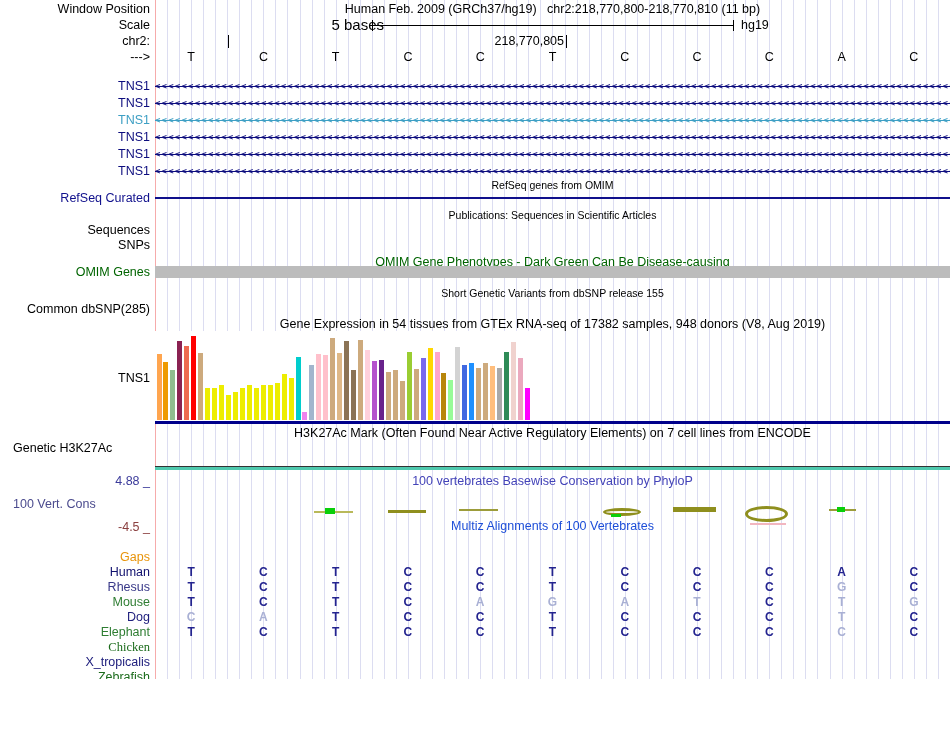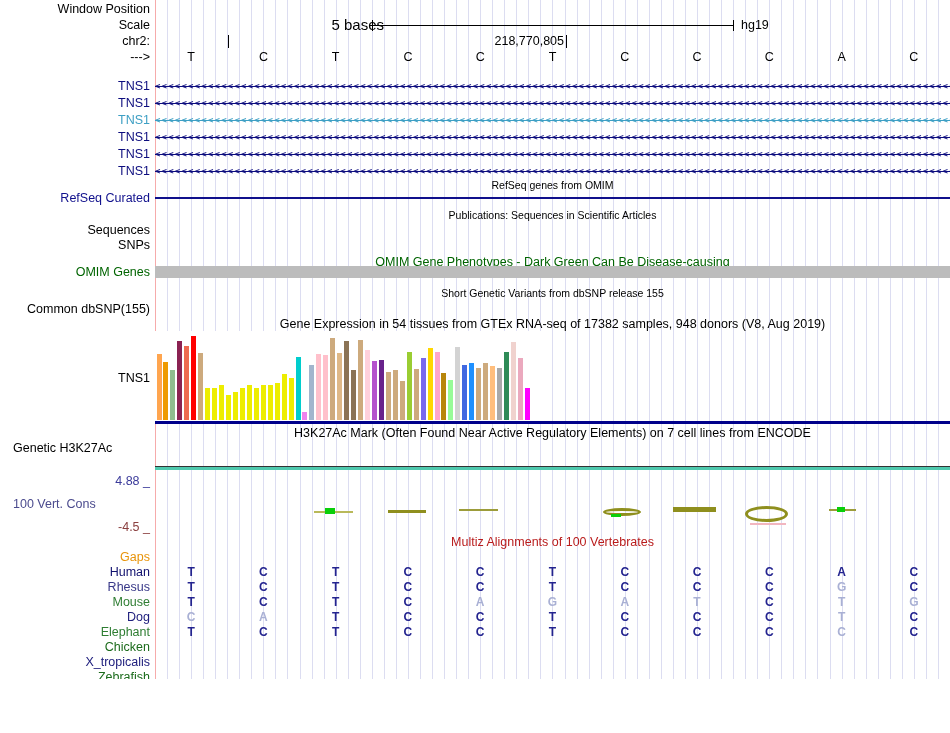--- a/index.html
+++ b/index.html
@@ -28,20 +28,21 @@
   .glyph.ellipse{background:transparent!important;border:3px solid;border-radius:50%;box-sizing:border-box}
 </style>
 </head>
 <body>
 
 <div class="browser" id="stage">
   <div class="grid"></div>
   <div class="guide"></div>
 
   <div class="rlabel" style="top:2px">Window Position</div>
+  <div class="title" style="top:2px">Human Feb. 2009 (GRCh37/hg19)   chr2:218,770,800-218,770,810 (11 bp)</div>
 
   <div class="rlabel" style="top:18px">Scale</div>
   <div style="position:absolute;right:566px;top:18px;font-size:15px;line-height:14px">5 bases</div>
   <div style="position:absolute;left:372px;top:25px;width:361px;height:1px;background:#000"></div>
   <div class="tick" style="left:372px;top:20px;height:11px"></div>
   <div class="tick" style="left:733px;top:20px;height:11px"></div>
   <div style="position:absolute;left:741px;top:18px;font-size:12.5px;line-height:14px">hg19</div>
 
   <div class="rlabel" style="top:34px">chr2:</div>
   <div class="tick" style="left:228px;top:35px;height:13px"></div>
@@ -71,21 +72,21 @@
 
   <div class="title sm" style="top:208px">Publications: Sequences in Scientific Articles</div>
   <div class="rlabel" style="top:223px">Sequences</div>
   <div class="rlabel" style="top:238px">SNPs</div>
 
   <div class="title" style="top:255px;color:#006400">OMIM Gene Phenotypes - Dark Green Can Be Disease-causing</div>
   <div class="rlabel" style="top:265px;color:#006400">OMIM Genes</div>
   <div class="hline" style="top:266px;height:12px;background:#BCBCBC"></div>
 
   <div class="title sm" style="top:286px">Short Genetic Variants from dbSNP release 155</div>
-  <div class="rlabel" style="top:302px">Common dbSNP(155)</div>
+  <div class="rlabel" style="top:302px">Common dbSNP(285)</div>
 
   <div class="title" style="top:317px">Gene Expression in 54 tissues from GTEx RNA-seq of 17382 samples, 948 donors (V8, Aug 2019)</div>
   <div class="gtex-box"></div>
   <div id="gtexBars">
       <div class="gtex-bar" style="left: 0.5px; height: 66px; background: rgb(255, 165, 79);"></div>
       <div class="gtex-bar" style="left: 7.45px; height: 58px; background: rgb(238, 154, 0);"></div>
       <div class="gtex-bar" style="left: 14.4px; height: 50px; background: rgb(143, 188, 143);"></div>
       <div class="gtex-bar" style="left: 21.35px; height: 79px; background: rgb(139, 34, 82);"></div>
       <div class="gtex-bar" style="left: 28.3px; height: 74px; background: rgb(238, 106, 80);"></div>
       <div class="gtex-bar" style="left: 35.25px; height: 84px; background: rgb(255, 0, 0);"></div>
@@ -138,38 +139,39 @@
       <div class="gtex-bar" style="left: 361.9px; height: 62px; background: rgb(235, 169, 190);"></div>
       <div class="gtex-bar" style="left: 368.85px; height: 32px; background: rgb(255, 0, 255);"></div>
     </div>
   <div class="rlabel" style="top:371px">TNS1</div>
   <div class="hline" style="top:421px;height:3px;background:#00008B"></div>
 
   <div class="title" style="top:426px">H3K27Ac Mark (Often Found Near Active Regulatory Elements) on 7 cell lines from ENCODE</div>
   <div class="llabel" style="top:441px">Genetic H3K27Ac</div>
   <div class="hline" style="top:466px;height:4px;background:#4FC9AE;border-top:1px solid #333;box-sizing:border-box"></div>
 
+  <div class="title" style="top:474px;color:#4343B8">100 vertebrates Basewise Conservation by PhyloP</div>
   <div class="rlabel" style="top:474px;color:#3A3A9A">4.88 _</div>
   <div class="llabel" style="top:497px;color:#4B4B8E">100 Vert. Cons</div>
   <div class="rlabel" style="top:520px;color:#8B4040">-4.5 _</div>
   <div id="consGlyphs">
       <div class="glyph" style="left: 314px; top: 511px; width: 39px; height: 2px; background: rgb(185, 185, 90); border-color: rgb(185, 185, 90);"></div>
       <div class="glyph" style="left: 325px; top: 508px; width: 10px; height: 6px; background: rgb(10, 207, 10); border-color: rgb(10, 207, 10);"></div>
       <div class="glyph" style="left: 388px; top: 510px; width: 38px; height: 3px; background: rgb(143, 143, 30); border-color: rgb(143, 143, 30);"></div>
       <div class="glyph" style="left: 459px; top: 509px; width: 39px; height: 2px; background: rgb(156, 156, 58); border-color: rgb(156, 156, 58);"></div>
       <div class="glyph ellipse" style="left: 603px; top: 508px; width: 38px; height: 8px; background: rgb(143, 143, 30); border-color: rgb(143, 143, 30);"></div>
       <div class="glyph" style="left: 611px; top: 514px; width: 10px; height: 3px; background: rgb(10, 207, 10); border-color: rgb(10, 207, 10);"></div>
       <div class="glyph" style="left: 673px; top: 507px; width: 43px; height: 5px; background: rgb(143, 143, 30); border-color: rgb(143, 143, 30);"></div>
       <div class="glyph ellipse" style="left: 745px; top: 506px; width: 43px; height: 16px; background: rgb(143, 143, 30); border-color: rgb(143, 143, 30);"></div>
       <div class="glyph" style="left: 750px; top: 523px; width: 36px; height: 2px; background: rgb(242, 182, 192); border-color: rgb(242, 182, 192);"></div>
       <div class="glyph" style="left: 829px; top: 509px; width: 27px; height: 2px; background: rgb(156, 156, 58); border-color: rgb(156, 156, 58);"></div>
       <div class="glyph" style="left: 837px; top: 507px; width: 8px; height: 5px; background: rgb(10, 207, 10); border-color: rgb(10, 207, 10);"></div>
     </div>
 
-  <div class="title" style="top:535px;color:#b91c1c">Multiz Alignments of 100 Vertebrates</div>
+  <div class="title" style="top:519px;color:#1d4ed8">Multiz Alignments of 100 Vertebrates</div>
   <div id="multizRows">
       <div class="rlabel" style="top: 550px; color: rgb(232, 148, 10);">Gaps</div>
       <div class="rlabel" style="top: 565px; color: rgb(16, 16, 110);">Human</div>
       <div class="mbase" style="left: 191.135px; top: 565px;">T</div>
       <div class="mbase" style="left: 263.405px; top: 565px;">C</div>
       <div class="mbase" style="left: 335.675px; top: 565px;">T</div>
       <div class="mbase" style="left: 407.945px; top: 565px;">C</div>
       <div class="mbase" style="left: 480.215px; top: 565px;">C</div>
       <div class="mbase" style="left: 552.485px; top: 565px;">T</div>
       <div class="mbase" style="left: 624.755px; top: 565px;">C</div>
@@ -218,21 +220,21 @@
       <div class="mbase" style="left: 263.405px; top: 625px;">C</div>
       <div class="mbase" style="left: 335.675px; top: 625px;">T</div>
       <div class="mbase" style="left: 407.945px; top: 625px;">C</div>
       <div class="mbase" style="left: 480.215px; top: 625px;">C</div>
       <div class="mbase" style="left: 552.485px; top: 625px;">T</div>
       <div class="mbase" style="left: 624.755px; top: 625px;">C</div>
       <div class="mbase" style="left: 697.025px; top: 625px;">C</div>
       <div class="mbase" style="left: 769.295px; top: 625px;">C</div>
       <div class="mbase dim" style="left: 841.565px; top: 625px;">C</div>
       <div class="mbase" style="left: 913.835px; top: 625px;">C</div>
-      <div class="rlabel" style="top: 640px; color: rgb(27, 107, 27);">Chicken</div>
+      <div class="rlabel" style="top: 640px; color: rgb(27, 107, 27); font-family: Liberation Serif, serif;">Chicken</div>
       <div class="rlabel" style="top: 655px; color: rgb(32, 32, 126);">X_tropicalis</div>
       <div class="rlabel" style="top: 670px; color: rgb(27, 107, 27);">Zebrafish</div>
     </div>
 
   <div class="rlabel" style="top:703px">RepeatMasker</div>
 <div class="gene-row" style="top: 80px; color: rgb(13, 13, 126);">
       <span class="gl"></span>
       <span class="ga">&lt;&lt;&lt;&lt;&lt;&lt;&lt;&lt;&lt;&lt;&lt;&lt;&lt;&lt;&lt;&lt;&lt;&lt;&lt;&lt;&lt;&lt;&lt;&lt;&lt;&lt;&lt;&lt;&lt;&lt;&lt;&lt;&lt;&lt;&lt;&lt;&lt;&lt;&lt;&lt;&lt;&lt;&lt;&lt;&lt;&lt;&lt;&lt;&lt;&lt;&lt;&lt;&lt;&lt;&lt;&lt;&lt;&lt;&lt;&lt;&lt;&lt;&lt;&lt;&lt;&lt;&lt;&lt;&lt;&lt;&lt;&lt;&lt;&lt;&lt;&lt;&lt;&lt;&lt;&lt;&lt;&lt;&lt;&lt;&lt;&lt;&lt;&lt;&lt;&lt;&lt;&lt;&lt;&lt;&lt;&lt;&lt;&lt;&lt;&lt;&lt;&lt;&lt;&lt;&lt;&lt;&lt;&lt;&lt;&lt;&lt;&lt;&lt;&lt;&lt;&lt;&lt;&lt;&lt;&lt;&lt;&lt;&lt;&lt;&lt;&lt;&lt;&lt;&lt;&lt;&lt;&lt;&lt;&lt;&lt;&lt;&lt;&lt;&lt;&lt;&lt;&lt;&lt;&lt;&lt;&lt;&lt;&lt;&lt;&lt;&lt;&lt;&lt;&lt;&lt;&lt;&lt;&lt;&lt;&lt;</span>
     </div>
     <div class="rlabel" style="top: 79px; color: rgb(13, 13, 126);">TNS1</div>

